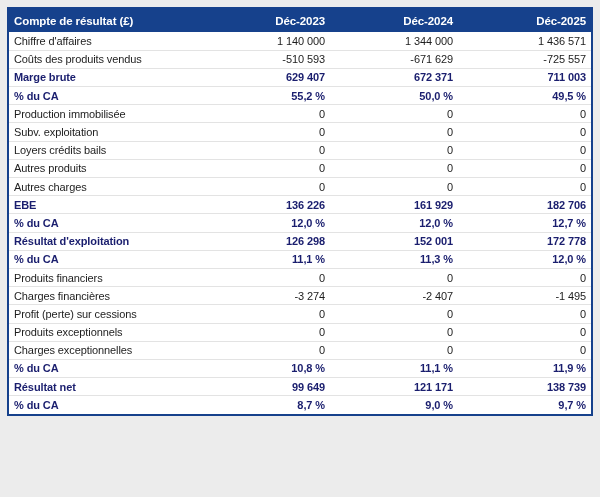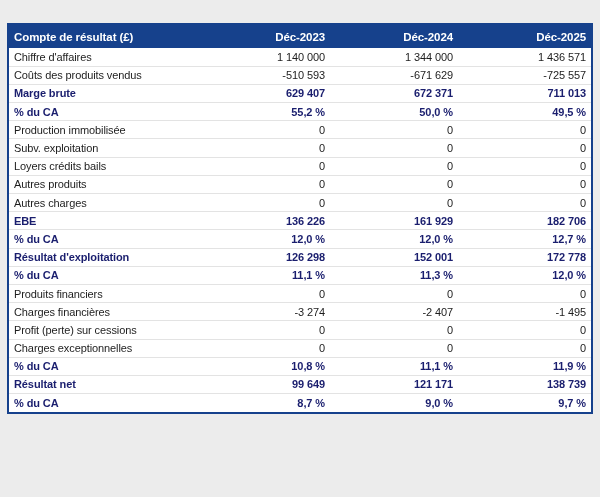--- a/index.html
+++ b/index.html
@@ -16,21 +16,20 @@
     background:var(--page-bg);
     font-family:"Liberation Sans", sans-serif;
     overflow:hidden;
   }
   .table-wrap{
     position:absolute;
     left:7px; top:7px;
     width:586px;
     background:var(--table-bg);
     border:2px solid var(--navy);
-    margin-top:16px;
   }
   table{
     width:100%;
     border-collapse:collapse;
     table-layout:fixed;
     letter-spacing:-0.1px;
   }
   col.c-label{width:193px;}
   col.c-y1{width:128px;}
   col.c-y2{width:128px;}
@@ -96,21 +95,21 @@
         <tr>
           <td class="label">Coûts des produits vendus</td>
           <td class="num">-510 593</td>
           <td class="num">-671 629</td>
           <td class="num">-725 557</td>
         </tr>
         <tr class="bold-row">
           <td class="label">Marge brute</td>
           <td class="num">629 407</td>
           <td class="num">672 371</td>
-          <td class="num">711 013</td>
+          <td class="num">711 003</td>
         </tr>
         <tr class="bold-row">
           <td class="label">% du CA</td>
           <td class="num">55,2 %</td>
           <td class="num">50,0 %</td>
           <td class="num">49,5 %</td>
         </tr>
         <tr>
           <td class="label">Production immobilisée</td>
           <td class="num">0</td>
@@ -172,20 +171,26 @@
           <td class="num">0</td>
         </tr>
         <tr>
           <td class="label">Charges financières</td>
           <td class="num">-3 274</td>
           <td class="num">-2 407</td>
           <td class="num">-1 495</td>
         </tr>
         <tr>
           <td class="label">Profit (perte) sur cessions</td>
+          <td class="num">0</td>
+          <td class="num">0</td>
+          <td class="num">0</td>
+        </tr>
+        <tr>
+          <td class="label">Produits exceptionnels</td>
           <td class="num">0</td>
           <td class="num">0</td>
           <td class="num">0</td>
         </tr>
         <tr>
           <td class="label">Charges exceptionnelles</td>
           <td class="num">0</td>
           <td class="num">0</td>
           <td class="num">0</td>
         </tr>

